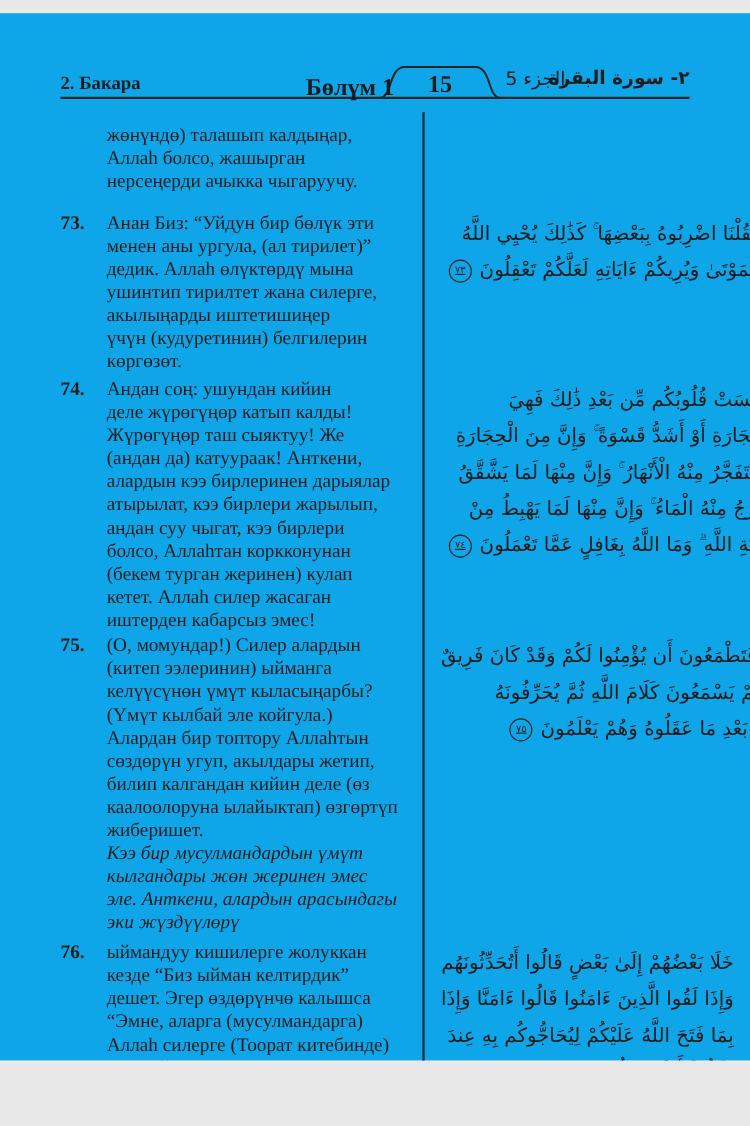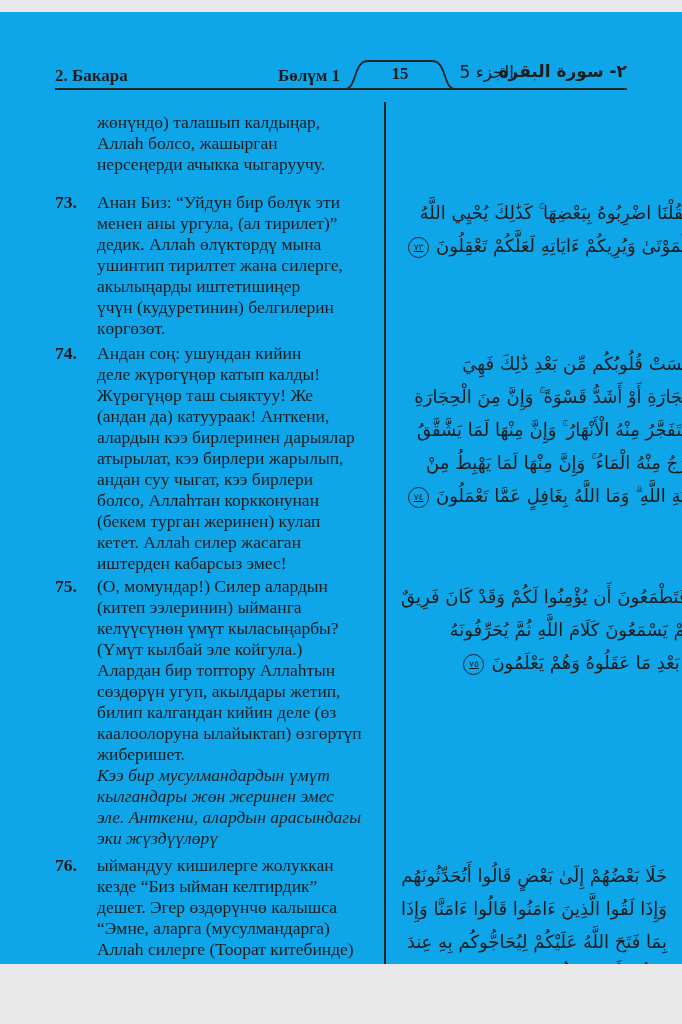--- a/index.html
+++ b/index.html
@@ -11,23 +11,23 @@
     background: #0ea5e9;
     color: #1c1c1c;
     font-family: "Liberation Serif", "DejaVu Serif", serif;
     overflow: hidden;
   }
 
   
   .header { position: absolute; top: 0; left: 0; width: 682px; height: 92px; }
   .h-rule-svg { position: absolute; top: 0; left: 0; }
   .h-title    { position: absolute; left: 55px;  top: 54px; font-size: 17px; font-weight: 700; }
-  .h-section  { position: absolute; left: 278px; top: 54px; font-size: 17px; font-weight: 700; }
+  .h-section  { position: absolute; left: 278px; top: 54px; font-size: 22px; font-weight: 700; }
   .h-page     { position: absolute; left: 345px; width: 110px; top: 52px; text-align: center;
-                font-size: 17px; font-weight: 700; }
+                font-size: 22px; font-weight: 700; }
   .h-juz      { position: absolute; right: 168px; top: 50px; font-size: 17px; direction: rtl;
                 font-family: "DejaVu Sans", sans-serif; }
   .h-surah    { position: absolute; right: 55px; top: 49px; font-size: 17px; direction: rtl;
                 font-family: "DejaVu Sans", sans-serif; font-weight: 600; }
 
   
   .content { position: absolute; top: 0; left: 0; width: 682px; height: 1024px; }
   .column-divider {
     position: absolute; left: 384px; top: 90px; height: 915px; width: 2px;
     background: #242424;

